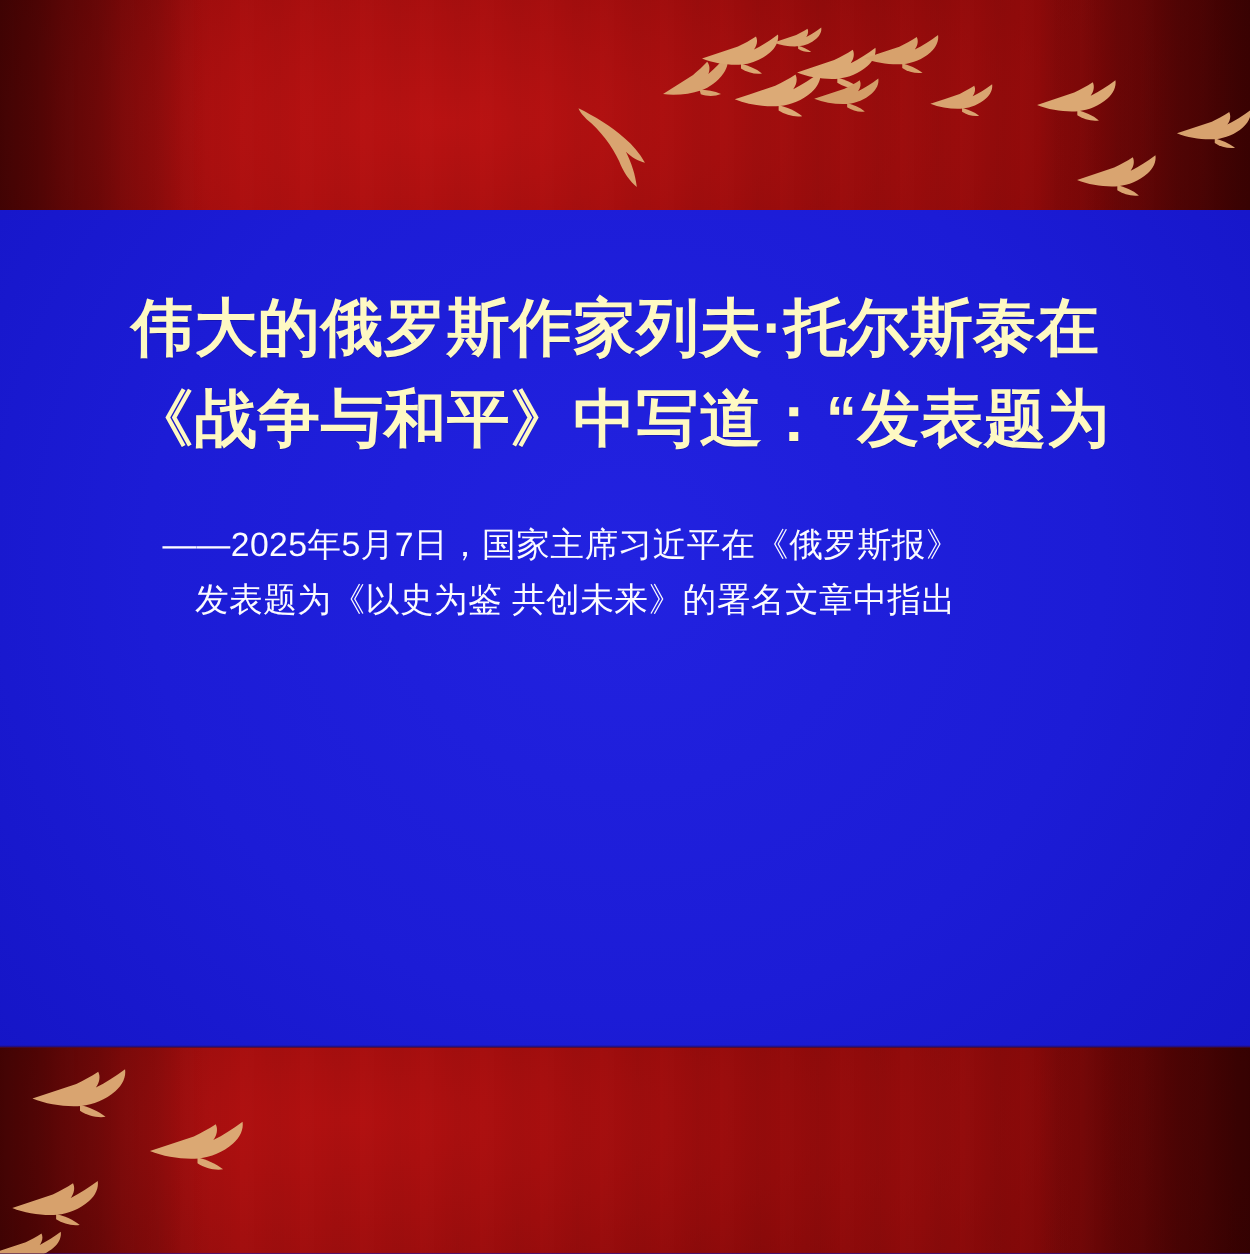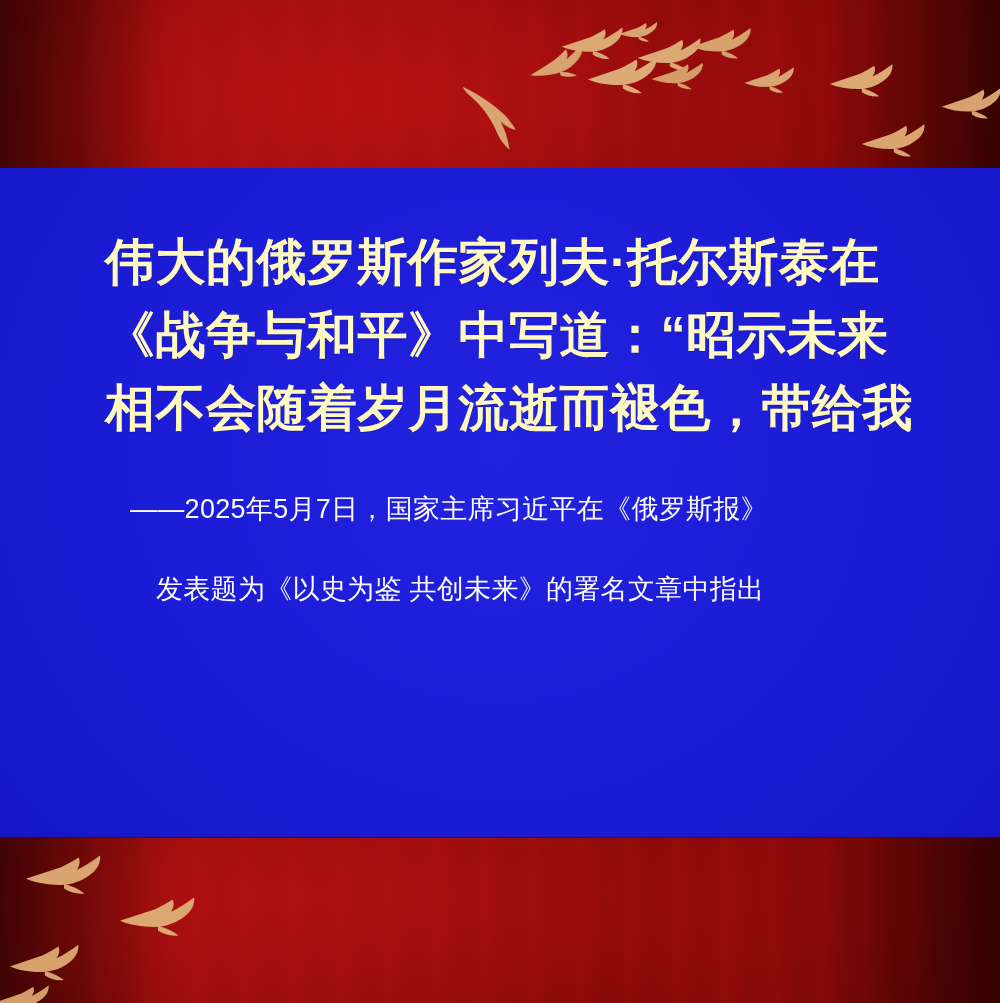--- a/index.html
+++ b/index.html
@@ -113,21 +113,21 @@
     width:740px;
     margin-top:42px;
     color:#fbfbff;
     font-size:27px;
     line-height:44px;
     font-weight:400;
     letter-spacing:0.3px;
     text-align:left;
   }
   .attr-line     { white-space:pre; }
-  .attr-line.l2  { padding-left:26px;margin-top:36px; }
+  .attr-line.l2  { padding-left:26px; }
 </style>
 </head>
 <body>
 
 <div id="poster">
 
   <div class="band band-top">
     <div class="band-bg"></div>
     <div class="sheen"></div>
     <div class="edge-dark-l"></div>
@@ -196,22 +196,21 @@
     </div>
   </div>
   <div class="seam-top"></div>
 
   <div class="blue-field"></div>
 
   <div class="content">
 
     <div class="quote-block">
       <div class="quote-line">伟大的俄罗斯作家列夫·托尔斯泰在</div>
-      <div class="quote-line">《战争与和平》中写道：“昭示未来</div>
-      <div class="quote-line">相不会随着岁月流逝而褪色，带给我</div>
+      <div class="quote-line">《战争与和平》中写道：“发表题为</div>
     </div>
 
     <div class="attribution">
       <div class="attr-line l1">——2025年5月7日，国家主席习近平在《俄罗斯报》</div>
       <div class="attr-line l2">发表题为《以史为鉴 共创未来》的署名文章中指出</div>
     </div>
 
   </div>
 
   <div class="seam-bottom"></div>

